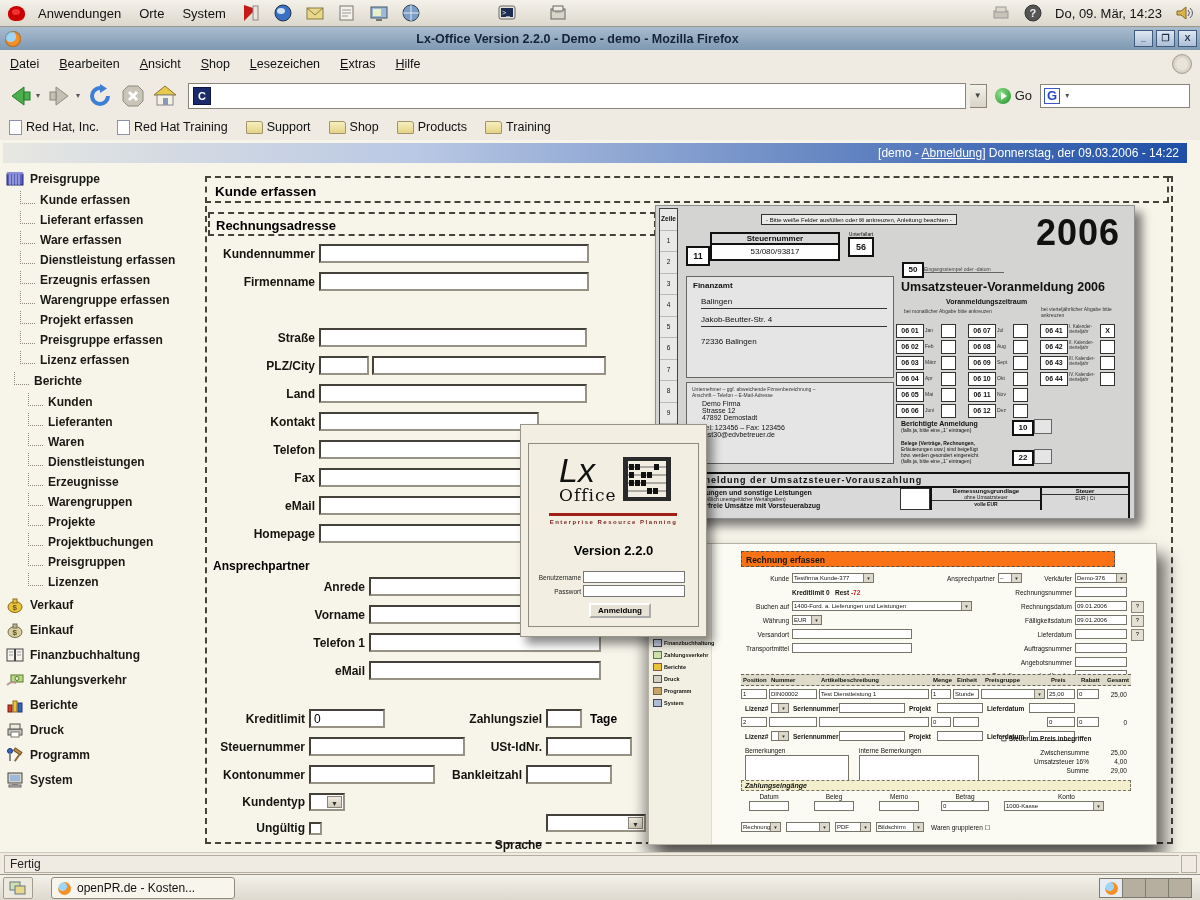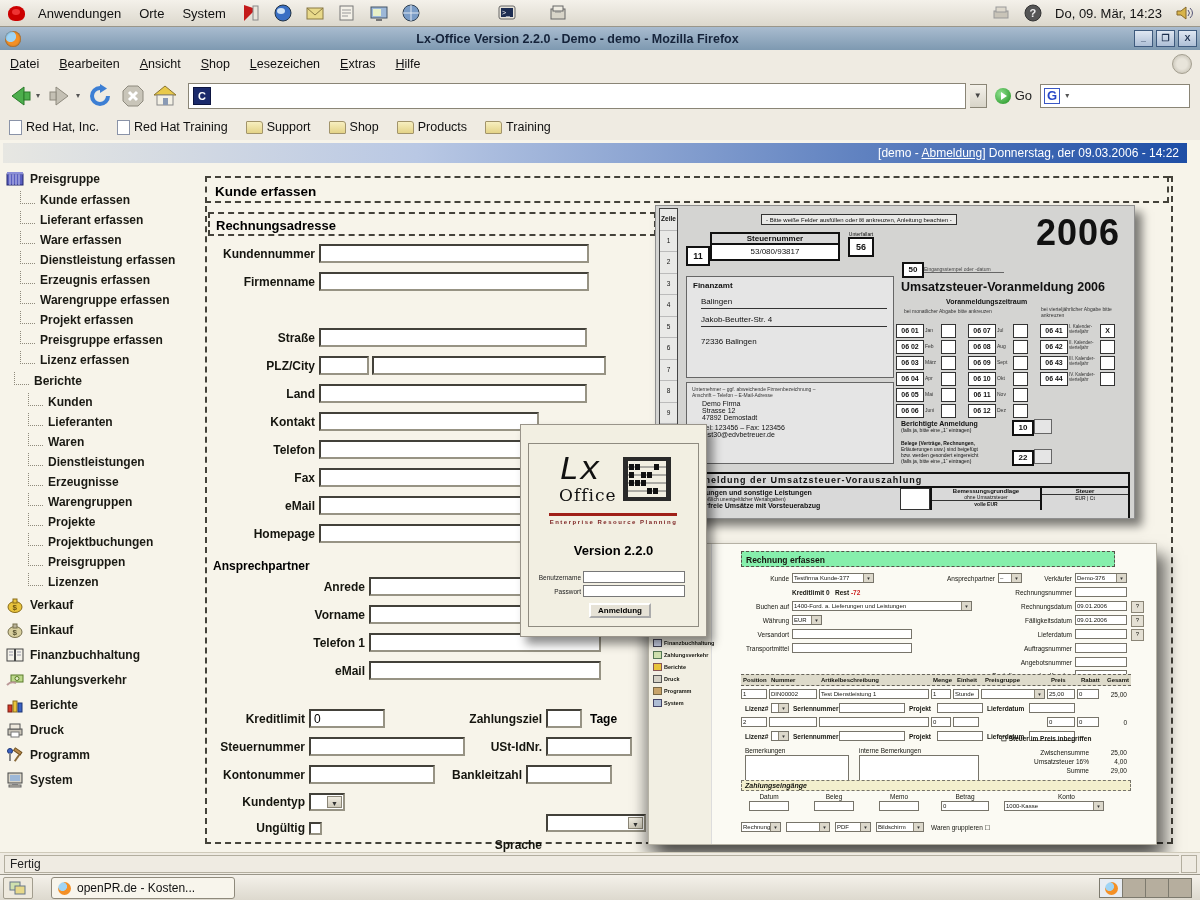--- a/index.html
+++ b/index.html
@@ -73,34 +73,34 @@
   .whitebox{background:#e5e5e5;border:1px solid #666;}
   .t6{font-size:6px;} .t5{font-size:5px;} .t7{font-size:7px;} .t8{font-size:8px;} .t9{font-size:9px;}
   .mcell{position:absolute;display:flex;align-items:stretch;height:14px;}
   .mcode{width:26px;background:#fff;border:1px solid #333;font-size:7px;font-weight:bold;text-align:center;line-height:12px;}
   .mname{width:16px;font-size:5px;color:#333;line-height:13px;padding-left:1px;}
   .mbox{width:13px;background:#fff;border:1px solid #333;font-size:7px;font-weight:bold;text-align:center;line-height:12px;}
   .qname{width:30px;font-size:4.5px;color:#333;line-height:1.1;padding:1px 1px 0 1px;}
   
   .login{position:absolute;left:520px;top:284px;width:185px;height:211px;background:#f2efe2;border:1px solid #99948a;box-shadow:6px 7px 9px rgba(0,0,0,.45);z-index:5;}
   .login-inner{position:absolute;left:7px;right:7px;top:18px;bottom:9px;border:1px solid #8f8b80;}
-  .lx-big{font-family:Liberation Mono, monospace;font-style:italic;font-size:34px;line-height:30px;color:#111;}
+  .lx-big{font-family:Liberation Sans, sans-serif;font-style:italic;font-size:34px;line-height:30px;color:#111;}
   .lx-office{font-family:"DejaVu Serif",serif;font-size:17px;color:#111;letter-spacing:1px;}
   .redline{height:3px;background:#a02018;}
   .tagline{font-size:6px;letter-spacing:1.5px;color:#7a1f1f;font-weight:bold;text-align:center;}
   .lgrow{position:absolute;display:flex;align-items:center;}
   .lglabel{width:46px;font-size:6.5px;text-align:right;margin-right:2px;color:#222;}
   .lginput{width:100px;height:10px;background:#fff;border:1px solid #777;}
   .lgbtn{font-size:8px;font-weight:bold;background:#e6e2d6;border:2px outset #fff;padding:1px 7px;}
   
   .shot{position:absolute;left:648px;top:403px;width:507px;height:300px;background:#fbfaf3;border:1px solid #b5b1a4;box-shadow:10px 12px 14px rgba(0,0,0,.5),-5px 8px 12px rgba(0,0,0,.35);z-index:4;overflow:hidden;color:#15150f;}
   .sx{position:absolute;}
   .ms-item{position:absolute;left:4px;display:flex;align-items:center;font-size:5.5px;font-weight:bold;white-space:nowrap;}
   .ms-item .mi{width:7px;height:6px;margin-right:2px;flex:0 0 7px;}
-  .shot-title{position:absolute;left:92px;top:7px;width:374px;height:16px;border:1px dashed #55534a;font-size:8.5px;font-weight:bold;line-height:16px;padding-left:4px;box-sizing:border-box;background:#86efac;}
+  .shot-title{position:absolute;left:92px;top:7px;width:374px;height:16px;border:1px dashed #55534a;font-size:8.5px;font-weight:bold;line-height:16px;padding-left:4px;box-sizing:border-box;background:#f97316;}
   .slbl{position:absolute;font-size:6.5px;text-align:right;}
   .sinp{position:absolute;background:#fff;border:1px solid #77746a;height:10px;box-sizing:border-box;font-size:6px;line-height:8px;padding:0 1px;}
   .ssel{position:absolute;background:#fff;border:1px solid #77746a;height:10px;box-sizing:border-box;font-size:6px;line-height:8px;padding:0 12px 0 1px;white-space:nowrap;overflow:hidden;}
   .ssel:after{content:"▼";position:absolute;right:0;top:0;bottom:0;width:9px;background:#dcd8cb;border-left:1px solid #8a8576;font-size:4.5px;text-align:center;line-height:9px;color:#333;}
   .sq{position:absolute;width:11px;height:10px;background:#e4e0d4;border:1px solid #8a8576;font-size:6px;text-align:center;line-height:9px;}
   .thead{position:absolute;left:92px;top:130px;width:390px;height:12px;background:#dedbcb;border-top:1px dashed #66635a;border-bottom:1px dashed #66635a;display:flex;font-size:6px;font-weight:bold;line-height:11px;box-sizing:border-box;}
   .thead span{padding-left:2px;box-sizing:border-box;}
   .totrow{position:absolute;font-size:6.5px;}
   .zeband{position:absolute;left:92px;top:225px;width:390px;height:11px;background:#f3efcd;border:1px dashed #77746a;font-size:7px;font-weight:bold;font-style:italic;line-height:10px;padding-left:3px;box-sizing:border-box;}
   

